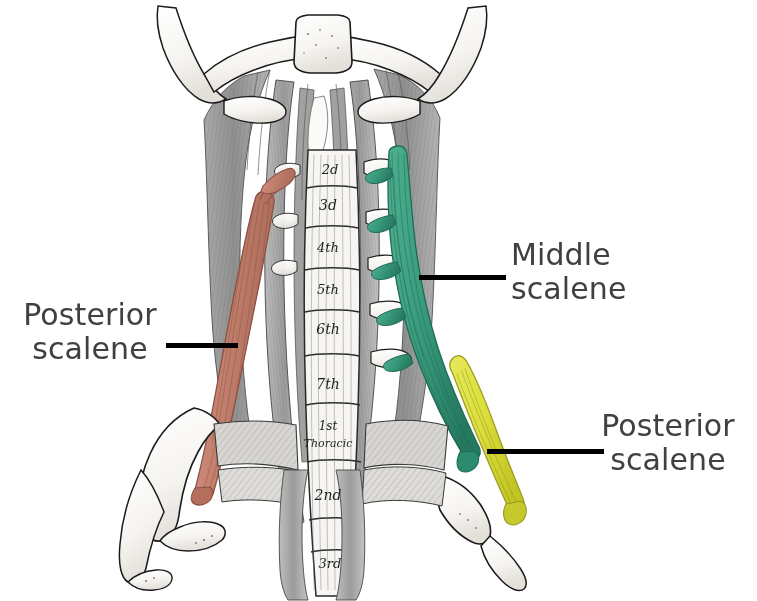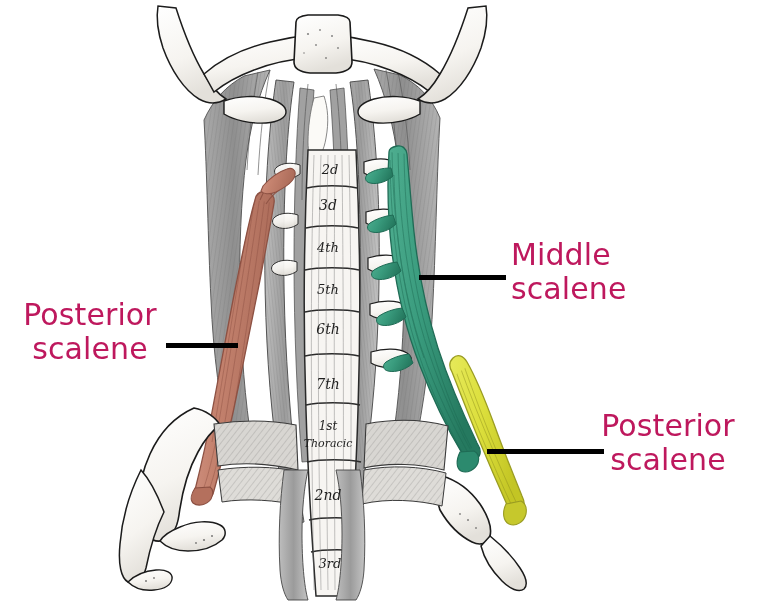--- a/index.html
+++ b/index.html
@@ -19,21 +19,21 @@
     inset: 0;
     width: 757px;
     height: 601px;
     margin-left: 8px;
   }
   .label {
     position: absolute;
     font-family: "DejaVu Sans", sans-serif;
     font-size: 30px;
     line-height: 1.12;
-    color: #be185d;
+    color: #404040;
     white-space: pre-line;
     letter-spacing: 0.1px;
   }
   #label-anterior {
     left: 6px;
     top: 298px;
     width: 152px;
     text-align: center;
   }
   #label-middle {

